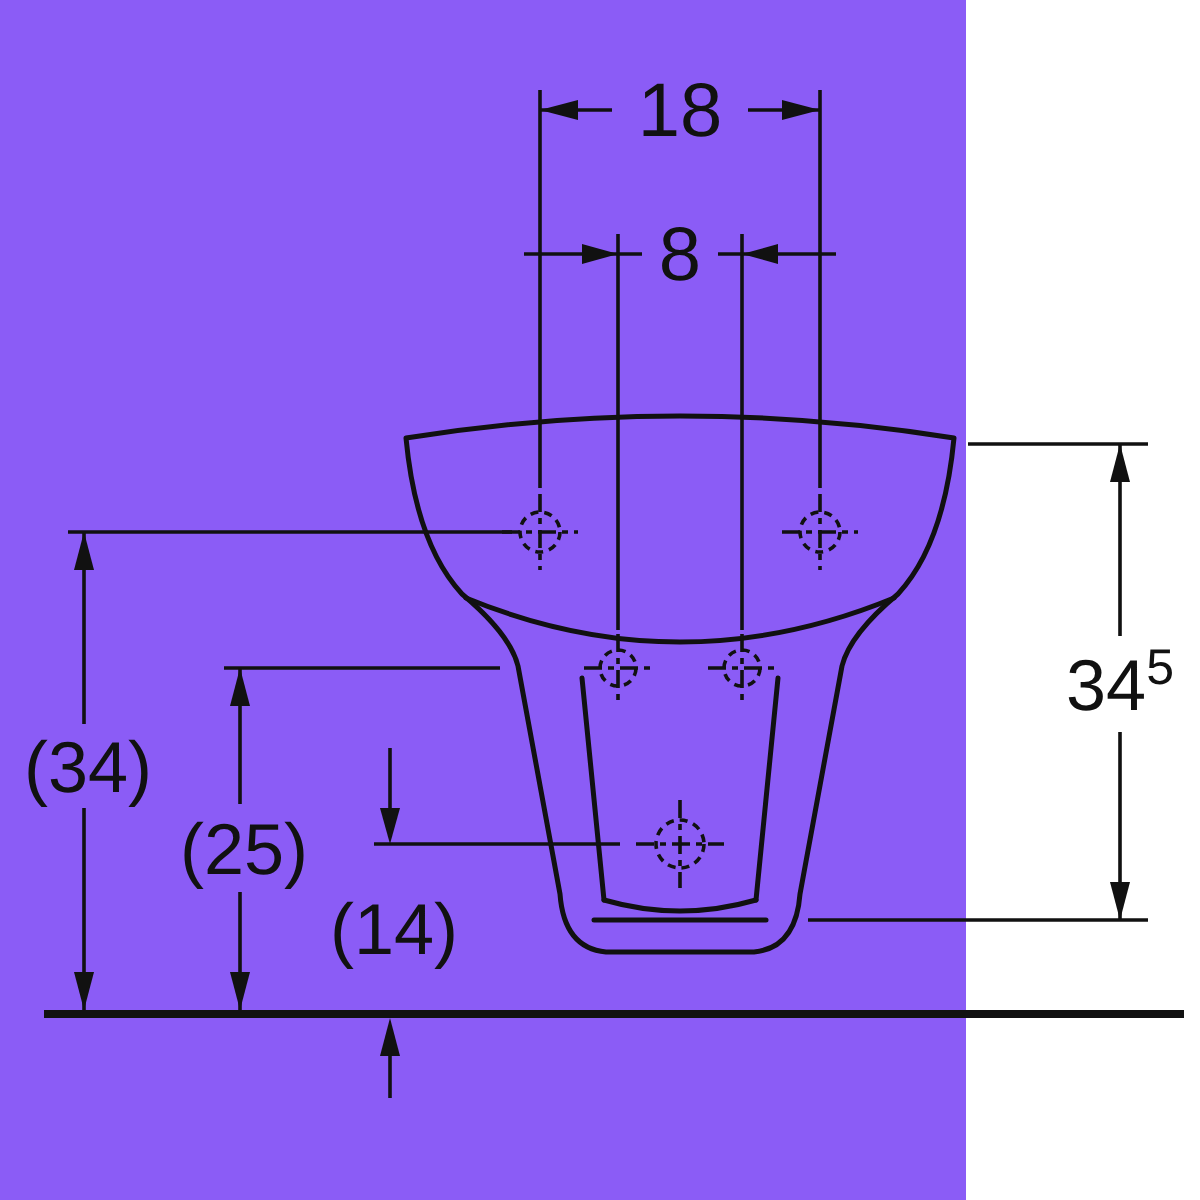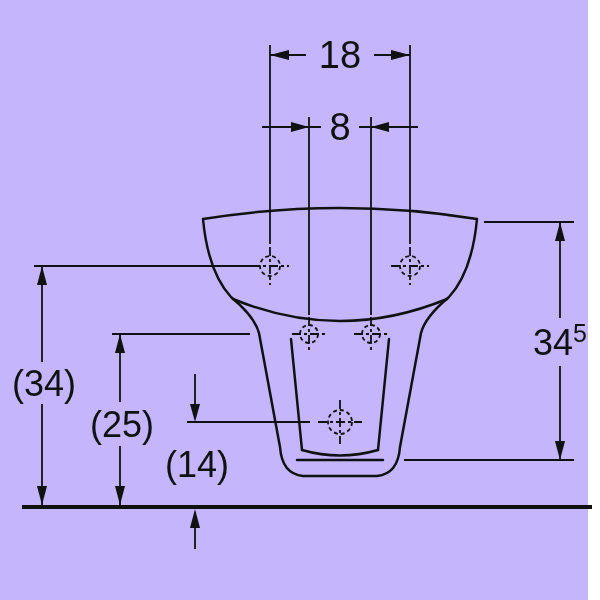--- a/index.html
+++ b/index.html
@@ -5,23 +5,23 @@
   html, body {
     margin: 0;
     padding: 0;
     background: #ffffff;
     width: 600px;
     height: 600px;
     overflow: hidden;
   }
   .canvas {
     position: relative;
-    width: 588px;
+    width: 483px;
     height: 600px;
-    background: #c4b5fd;
+    background: #8b5cf6;
   }
   svg text {
     font-family: "Liberation Sans", "DejaVu Sans", sans-serif;
     fill: #111111;
   }
   .dim-label { font-size: 38px; }
   .dim-label-paren { font-size: 36px; }
   .dim-label-main { font-size: 36px; }
   .dim-label-sup { font-size: 25px; }
 </style>

